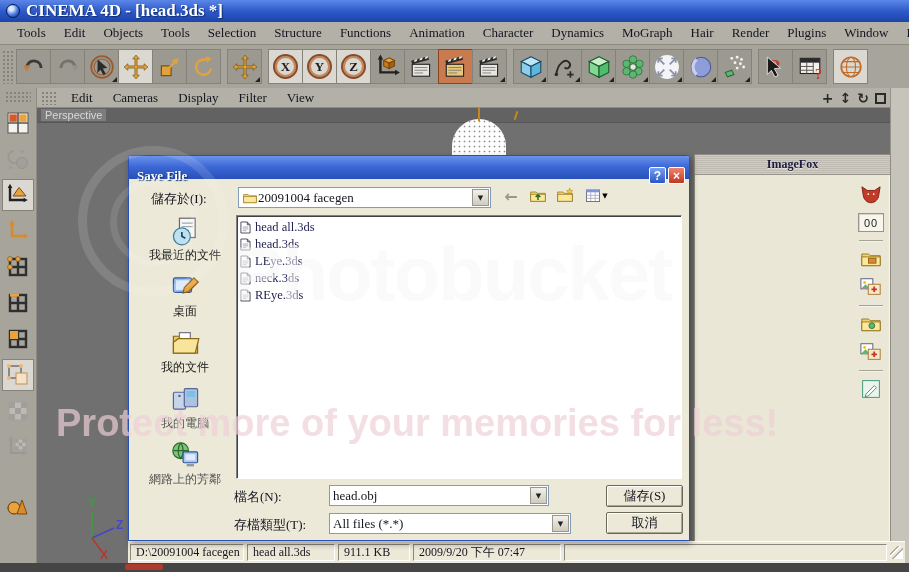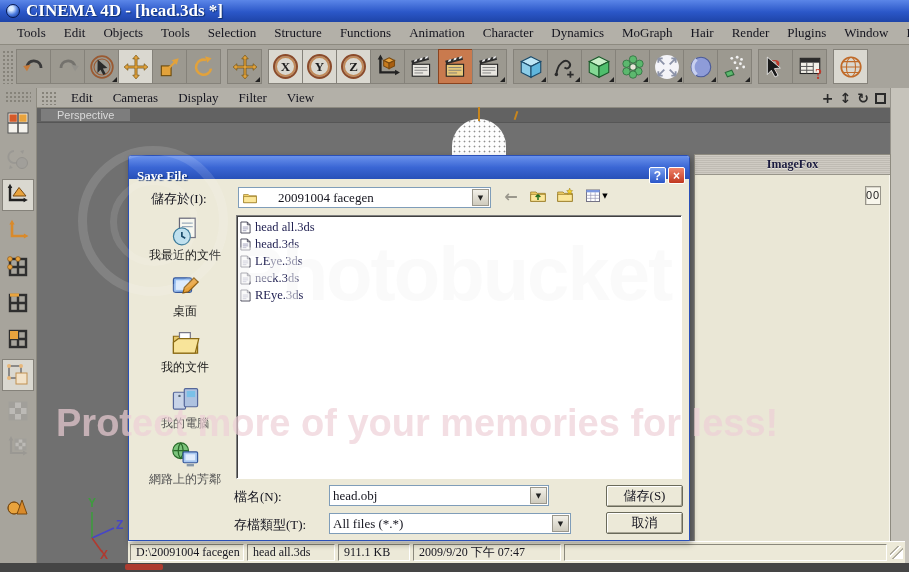--- a/index.html
+++ b/index.html
@@ -35,46 +35,46 @@
 
 .lbar{position:absolute;left:0;top:88px;width:37px;height:475px;background:#A7A49C;border-right:1px solid #8d8a80;display:flex;flex-direction:column;align-items:center}
 .lbar .grip{width:26px;height:12px;margin:3px 0 4px}
 .lcell{width:32px;height:32px;margin-bottom:4px;display:flex;align-items:center;justify-content:center;flex:0 0 auto}
 .lcell svg{width:24px;height:24px;display:block}
 .lcell.sel{background:#DAD8D0;border:1px solid #85827a}
 .lcell.dis svg{opacity:.4;filter:grayscale(1)}
 
 .viewport{position:absolute;left:37px;top:108px;width:853px;height:455px;background:#707070;overflow:visible}
 .persp-strip{position:absolute;left:0;top:0;width:100%;height:15px;background:#626262;border-bottom:1px solid #565656}
-.persp-label{position:absolute;left:4px;top:1px;background:#7d7d7d;color:#d9d9d9;font-size:11px;padding:0 16px;font-family:"Liberation Sans",sans-serif}
+.persp-label{position:absolute;left:4px;top:1px;background:#7d7d7d;color:#d9d9d9;font-size:11px;padding:0 4px;font-family:"Liberation Sans",sans-serif}
 .dome{position:absolute;left:415px;top:11px;width:54px;height:37px;background:#fff;border-radius:27px 27px 0 0;background-image:radial-gradient(#8f8f8f .8px,transparent 1.1px);background-size:5px 5px;background-color:#fdfdfd}
 .axisline{position:absolute;left:441px;top:-1px;width:2px;height:14px;background:#C8861E}
 .axistick{position:absolute;left:478px;top:3px;width:2px;height:9px;background:#C8861E;transform:rotate(18deg)}
 .gizmo{position:absolute;left:25px;top:388px;width:64px;height:64px}
 .giz-letter{position:absolute;font-size:12px;font-weight:bold;font-family:"Liberation Sans",sans-serif}
 
 .rstrip{position:absolute;left:890px;top:88px;width:19px;height:475px;background:#C6C3BB;border-left:1px solid #95928a}
 
 .imagefox{position:absolute;left:695px;top:155px;width:195px;height:386px;background:#EAE7D6;box-shadow:-1px 0 0 #f8f6ee inset,0 0 0 1px #8e8b80;z-index:20}
 .if-title{height:20px;background:repeating-linear-gradient(0deg,#CFCBC3 0 1px,#BFBBB3 1px 2px);border-bottom:1px solid #98958a;display:flex;align-items:center;justify-content:center}
 .if-title span{font-size:12px;font-weight:bold;color:#1a1a3e;text-shadow:0 1px 0 #e8e6de}
-.if-col{position:absolute;right:5px;top:30px;width:28px;display:flex;flex-direction:row;align-items:center;gap:8px}
+.if-col{position:absolute;right:5px;top:30px;width:28px;display:flex;flex-direction:column;align-items:center;gap:8px}
 .if-col svg{width:22px;height:20px;display:block}
 .if-counter{width:26px;height:19px;background:#F8F6EC;border:1px solid #98958a;box-shadow:inset 1px 1px 0 #d8d5ca;font-family:"Liberation Sans",sans-serif;font-size:11px;display:flex;align-items:center;justify-content:center;color:#222;letter-spacing:1px}
 .if-sep{width:24px;height:1px;background:#a5a296;box-shadow:0 1px 0 #f4f2ea}
 
 .dialog{position:absolute;left:128px;top:155px;width:562px;height:386px;z-index:30;border:1px solid #2A50B8;box-shadow:2px 3px 6px rgba(0,0,0,.35);background:#ECE9D8;border-radius:3px 3px 0 0}
 .dlg-title{height:23px;background:linear-gradient(180deg,#6A92EC 0%,#3A66D4 50%,#2850B8 100%);border-radius:2px 2px 0 0;display:flex;align-items:center;padding:16px 4px 0 8px}
 .dlg-title .t{color:#fff;font-weight:bold;font-size:13px;text-shadow:1px 1px 1px #12306e;flex:1}
 .dlg-btn{width:17px;height:17px;border-radius:2px;border:1px solid #fff;display:flex;align-items:center;justify-content:center;color:#fff;font-weight:bold;font-size:12px;font-family:"Liberation Sans",sans-serif;margin-left:2px;line-height:1}
 .dlg-help{background:linear-gradient(180deg,#7AA0F0,#2A56C8)}
 .dlg-close{background:linear-gradient(180deg,#F0836A,#C03820)}
 .dlg-body{position:relative;width:100%;height:361px;font-size:13px}
 .lbl{position:absolute;color:#14141e;white-space:nowrap}
-.combo{position:absolute;height:21px;background:#fff;border:1px solid #7F9DB9;display:flex;align-items:center;padding-left:3px;gap:20px}
+.combo{position:absolute;height:21px;background:#fff;border:1px solid #7F9DB9;display:flex;align-items:center;padding-left:3px;gap:0}
 .combo .cval{flex:1;font-size:13px;color:#14141e;white-space:nowrap;overflow:hidden}
 .combo .drop{width:17px;height:17px;margin:1px;background:linear-gradient(180deg,#F2F0E8,#CFCBBE);border:1px solid #9a978c;display:flex;align-items:center;justify-content:center;font-size:7px;color:#222;flex:0 0 auto;font-family:"DejaVu Sans",sans-serif}
 .combo svg{width:16px;height:14px;flex:0 0 auto}
 .dtool{position:absolute;top:8px;display:flex;align-items:center;gap:7px}
 .dtool .ti{width:20px;height:18px;display:flex;align-items:center;justify-content:center}
 .dtool svg{width:18px;height:16px}
 .back-dis{color:#9a978c;font-size:16px;font-weight:bold;font-family:"DejaVu Sans",sans-serif}
 .places{position:absolute;left:8px;top:38px;width:96px;height:262px;display:flex;flex-direction:column;align-items:center}
 .place{display:flex;flex-direction:column;align-items:center;margin-bottom:9px;cursor:default}
 .place svg{width:33px;height:29px}

